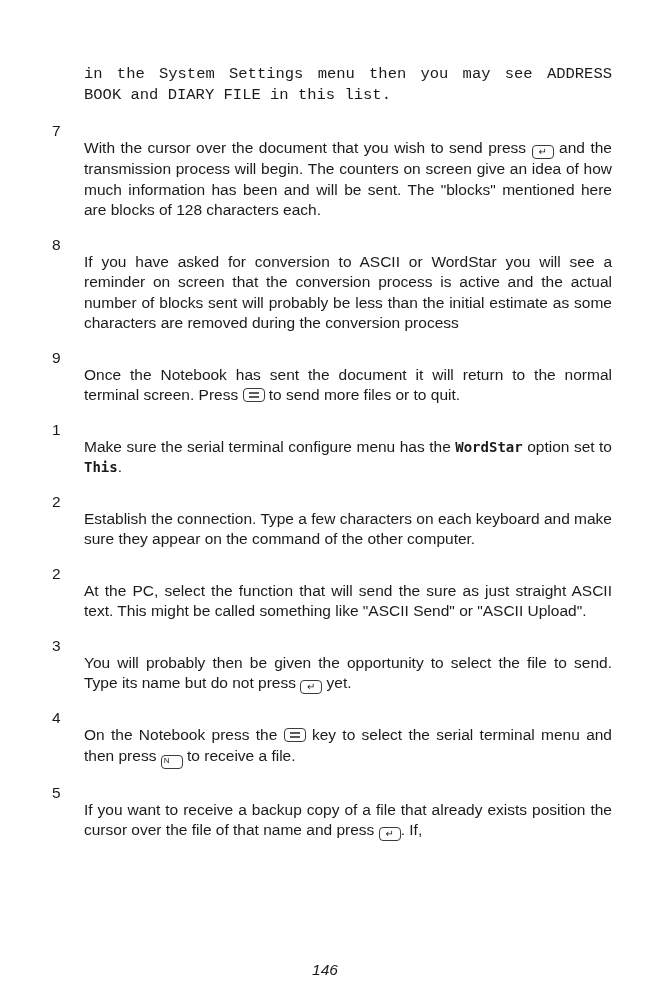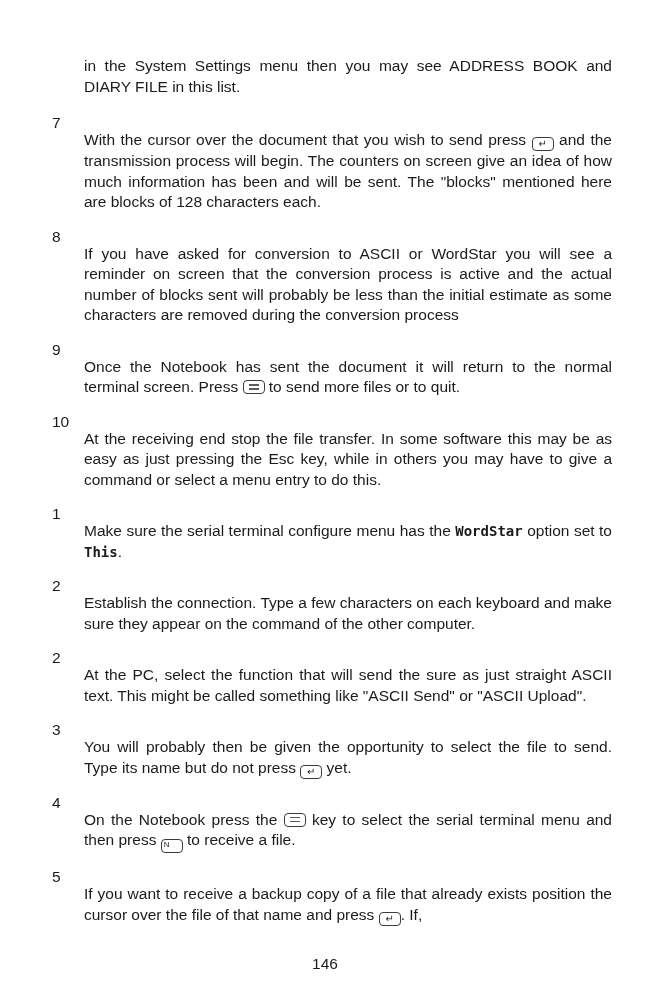--- a/index.html
+++ b/index.html
@@ -14,22 +14,23 @@
     overflow: hidden;
     font-family: "Liberation Sans", sans-serif;
     color: #1b1b1b;
   }
   .page {
     padding: 56px 38px 0 52px;
     font-size: 15.5px;
     line-height: 20.5px;
   }
   .intro {
-    margin: 0 0 16px 32px;
+    margin: 8px 0 16px 32px;
     text-align: justify;
+    font-family: Liberation Mono, monospace;
   }
   .list { margin: 0; }
   .item {
     display: flex;
     margin-bottom: 14px;
   }
   .item .num {
     width: 32px;
     flex-shrink: 0;
   }
@@ -78,47 +79,44 @@
     background: #5a5a5a;
     margin: 3px 3px 0 3px;
   }
   .key.tiny .tline + .tline {
     margin-top: 2.5px;
   }
   .pagenum {
     position: absolute;
     left: 0;
     right: 0;
-    bottom: 19px;
+    bottom: 13px;
     text-align: center;
     font-size: 15.5px;
+    font-style: italic;
   }
 </style>
 </head>
 <body>
 
 <div class="page">
   <p class="intro">in the System Settings menu then you may see ADDRESS BOOK and DIARY FILE in this list.</p>
 
   <div class="list">
       <div class="item">
         <span class="num">7</span>
         <div class="body">With the cursor over the document that you wish to send press <span class="key"><span class="kglyph">↵</span></span> and the transmission process will begin. The counters on screen give an idea of how much information has been and will be sent. The "blocks" mentioned here are blocks of 128 characters each.</div>
       </div>
       <div class="item">
         <span class="num">8</span>
         <div class="body">If you have asked for conversion to ASCII or WordStar you will see a reminder on screen that the conversion process is active and the actual number of blocks sent will probably be less than the initial estimate as some characters are removed during the conversion process</div>
       </div>
       <div class="item">
         <span class="num">9</span>
         <div class="body">Once the Notebook has sent the document it will return to the normal terminal screen. Press <span class="key tiny"><span class="tline"></span><span class="tline"></span></span> to send more files or to quit.</div>
-      </div>
-      <div class="item">
-        <span class="num">10</span>
-        <div class="body">At the receiving end stop the file transfer. In some software this may be as easy as just pressing the Esc key, while in others you may have to give a command or select a menu entry to do this.</div>
       </div>
     </div>
 
 
   <div class="list">
       <div class="item">
         <span class="num">1</span>
         <div class="body">Make sure the serial terminal configure menu has the <span class="mono">WordStar</span> option set to <span class="mono">This</span>.</div>
       </div>
       <div class="item">

